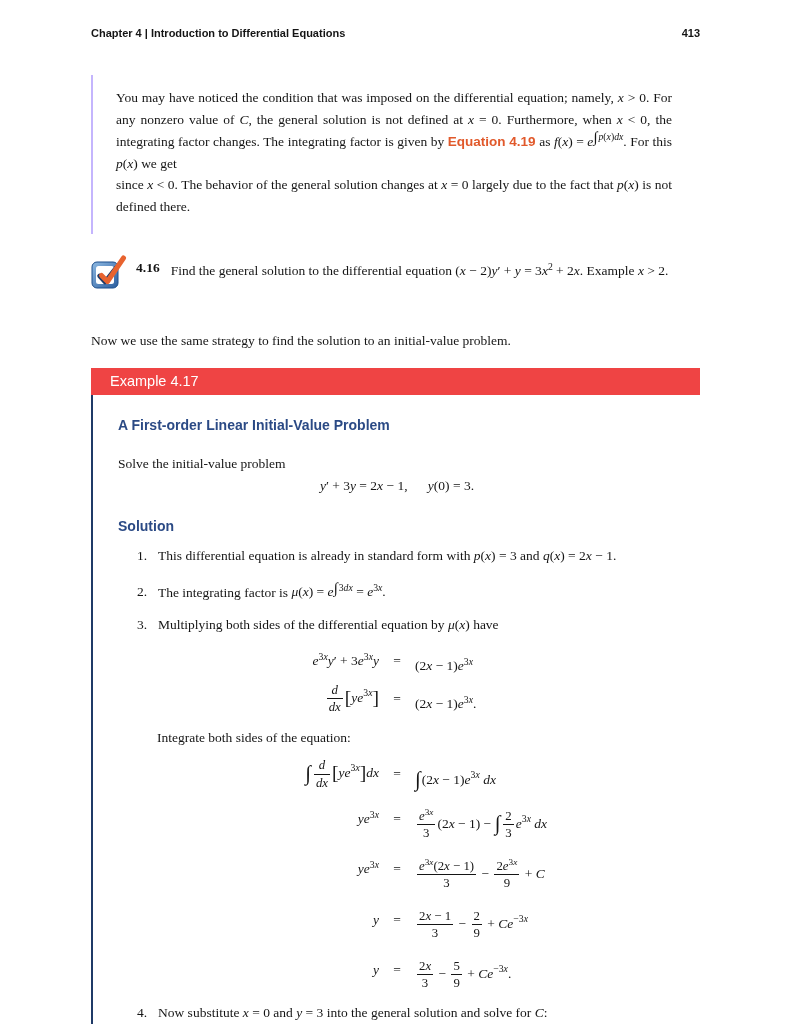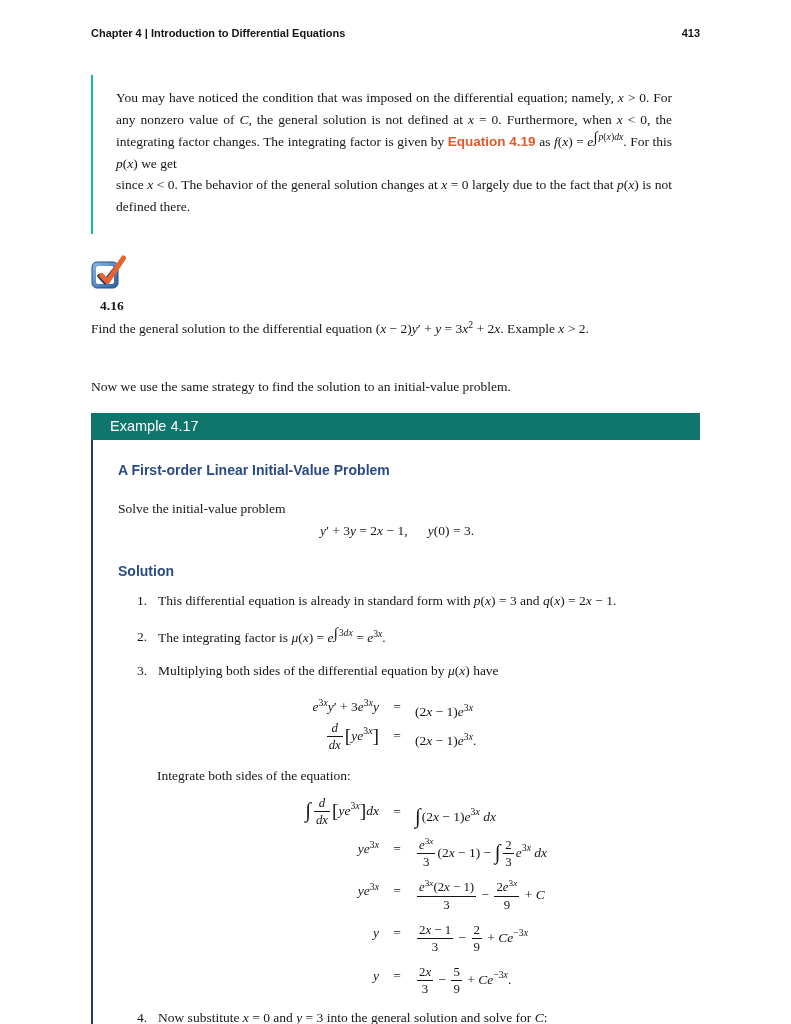--- a/index.html
+++ b/index.html
@@ -14,34 +14,34 @@
     position:absolute;top:27px;left:91px;width:609px;
     display:flex;justify-content:space-between;align-items:baseline;
     font-family:"Liberation Sans","DejaVu Sans",sans-serif;
     font-size:11px;
   }
   .pg-header .chapter{font-weight:bold;}
   .pg-header .pageno{font-weight:bold;}
   
   .content{position:absolute;top:75px;left:91px;width:609px;font-size:13.5px;}
   
-  .intro{border-left:2px solid #14b8a6;padding:12px 28px 16px 23px;}
+  .intro{border-left:2px solid #c4b5fd;padding:12px 28px 16px 23px;}
   .intro p{margin:0;text-align:justify;line-height:1.62;}
   .eq-center{text-align:center;margin:13px 0 11px;line-height:1.6;}
   
-  .checkpoint{display:flex;align-items:flex-start;margin-top:22px;flex-direction:column;}
+  .checkpoint{display:flex;align-items:flex-start;margin-top:22px;}
   .cp-icon{width:36px;flex:none;margin-top:-3px;}
   .cp-num{font-weight:bold;margin:4px 11px 0 9px;flex:none;}
   .cp-text{margin-top:4px;flex:1;line-height:1.6;}
   
   .lead{margin-top:36px;line-height:1.6;}
   
   .example{margin-top:16px;}
   .ex-banner{
-    background:#0f766e;color:#ffffff;
+    background:#ef4444;color:#ffffff;
     font-family:"Liberation Sans","DejaVu Sans",sans-serif;
     font-size:14.5px;padding:5px 10px 6px 19px;
   }
   .ex-body{border-left:2px solid #1f3a67;padding:13px 24px 50px 25px;}
   .ex-title{
     font-family:"Liberation Sans","DejaVu Sans",sans-serif;
     font-weight:bold;font-size:14px;color:#2b4a85;margin:9px 0 0 0;
   }
   .solve{margin-top:23px;}
   .problem-eq{text-align:center;margin-top:6px;}
@@ -50,21 +50,21 @@
     font-weight:bold;font-size:14px;color:#2b4a85;margin-top:24px;
   }
   .step{display:flex;margin-top:12px;line-height:1.55;}
   .step-num{width:21px;margin-left:19px;flex:none;}
   .step-body{flex:1;}
   .step.tall{margin-top:15px;}
   .integrate{margin:16px 0 4px 39px;}
   
   .eqgrid{
     display:grid;grid-template-columns:1fr 36px 1fr;
-    row-gap:1px;align-items:center;margin:12px 0 6px 0;
+    row-gap:9px;align-items:center;margin:12px 0 6px 0;
   }
   .eqgrid .lhs{text-align:right;}
   .eqgrid .eqs{text-align:center;}
   .eqgrid .rhs{text-align:left;margin-top:10px;}
   
   .m{white-space:normal;}
   .m i,.mathline i{font-style:italic;}
   sup{font-size:0.72em;line-height:0;}
   .frac{display:inline-block;vertical-align:middle;text-align:center;margin:0 2px;font-size:0.95em;line-height:1.1;}
   .fn{display:block;border-bottom:1px solid #151515;padding:0 2px 1px 2px;}

